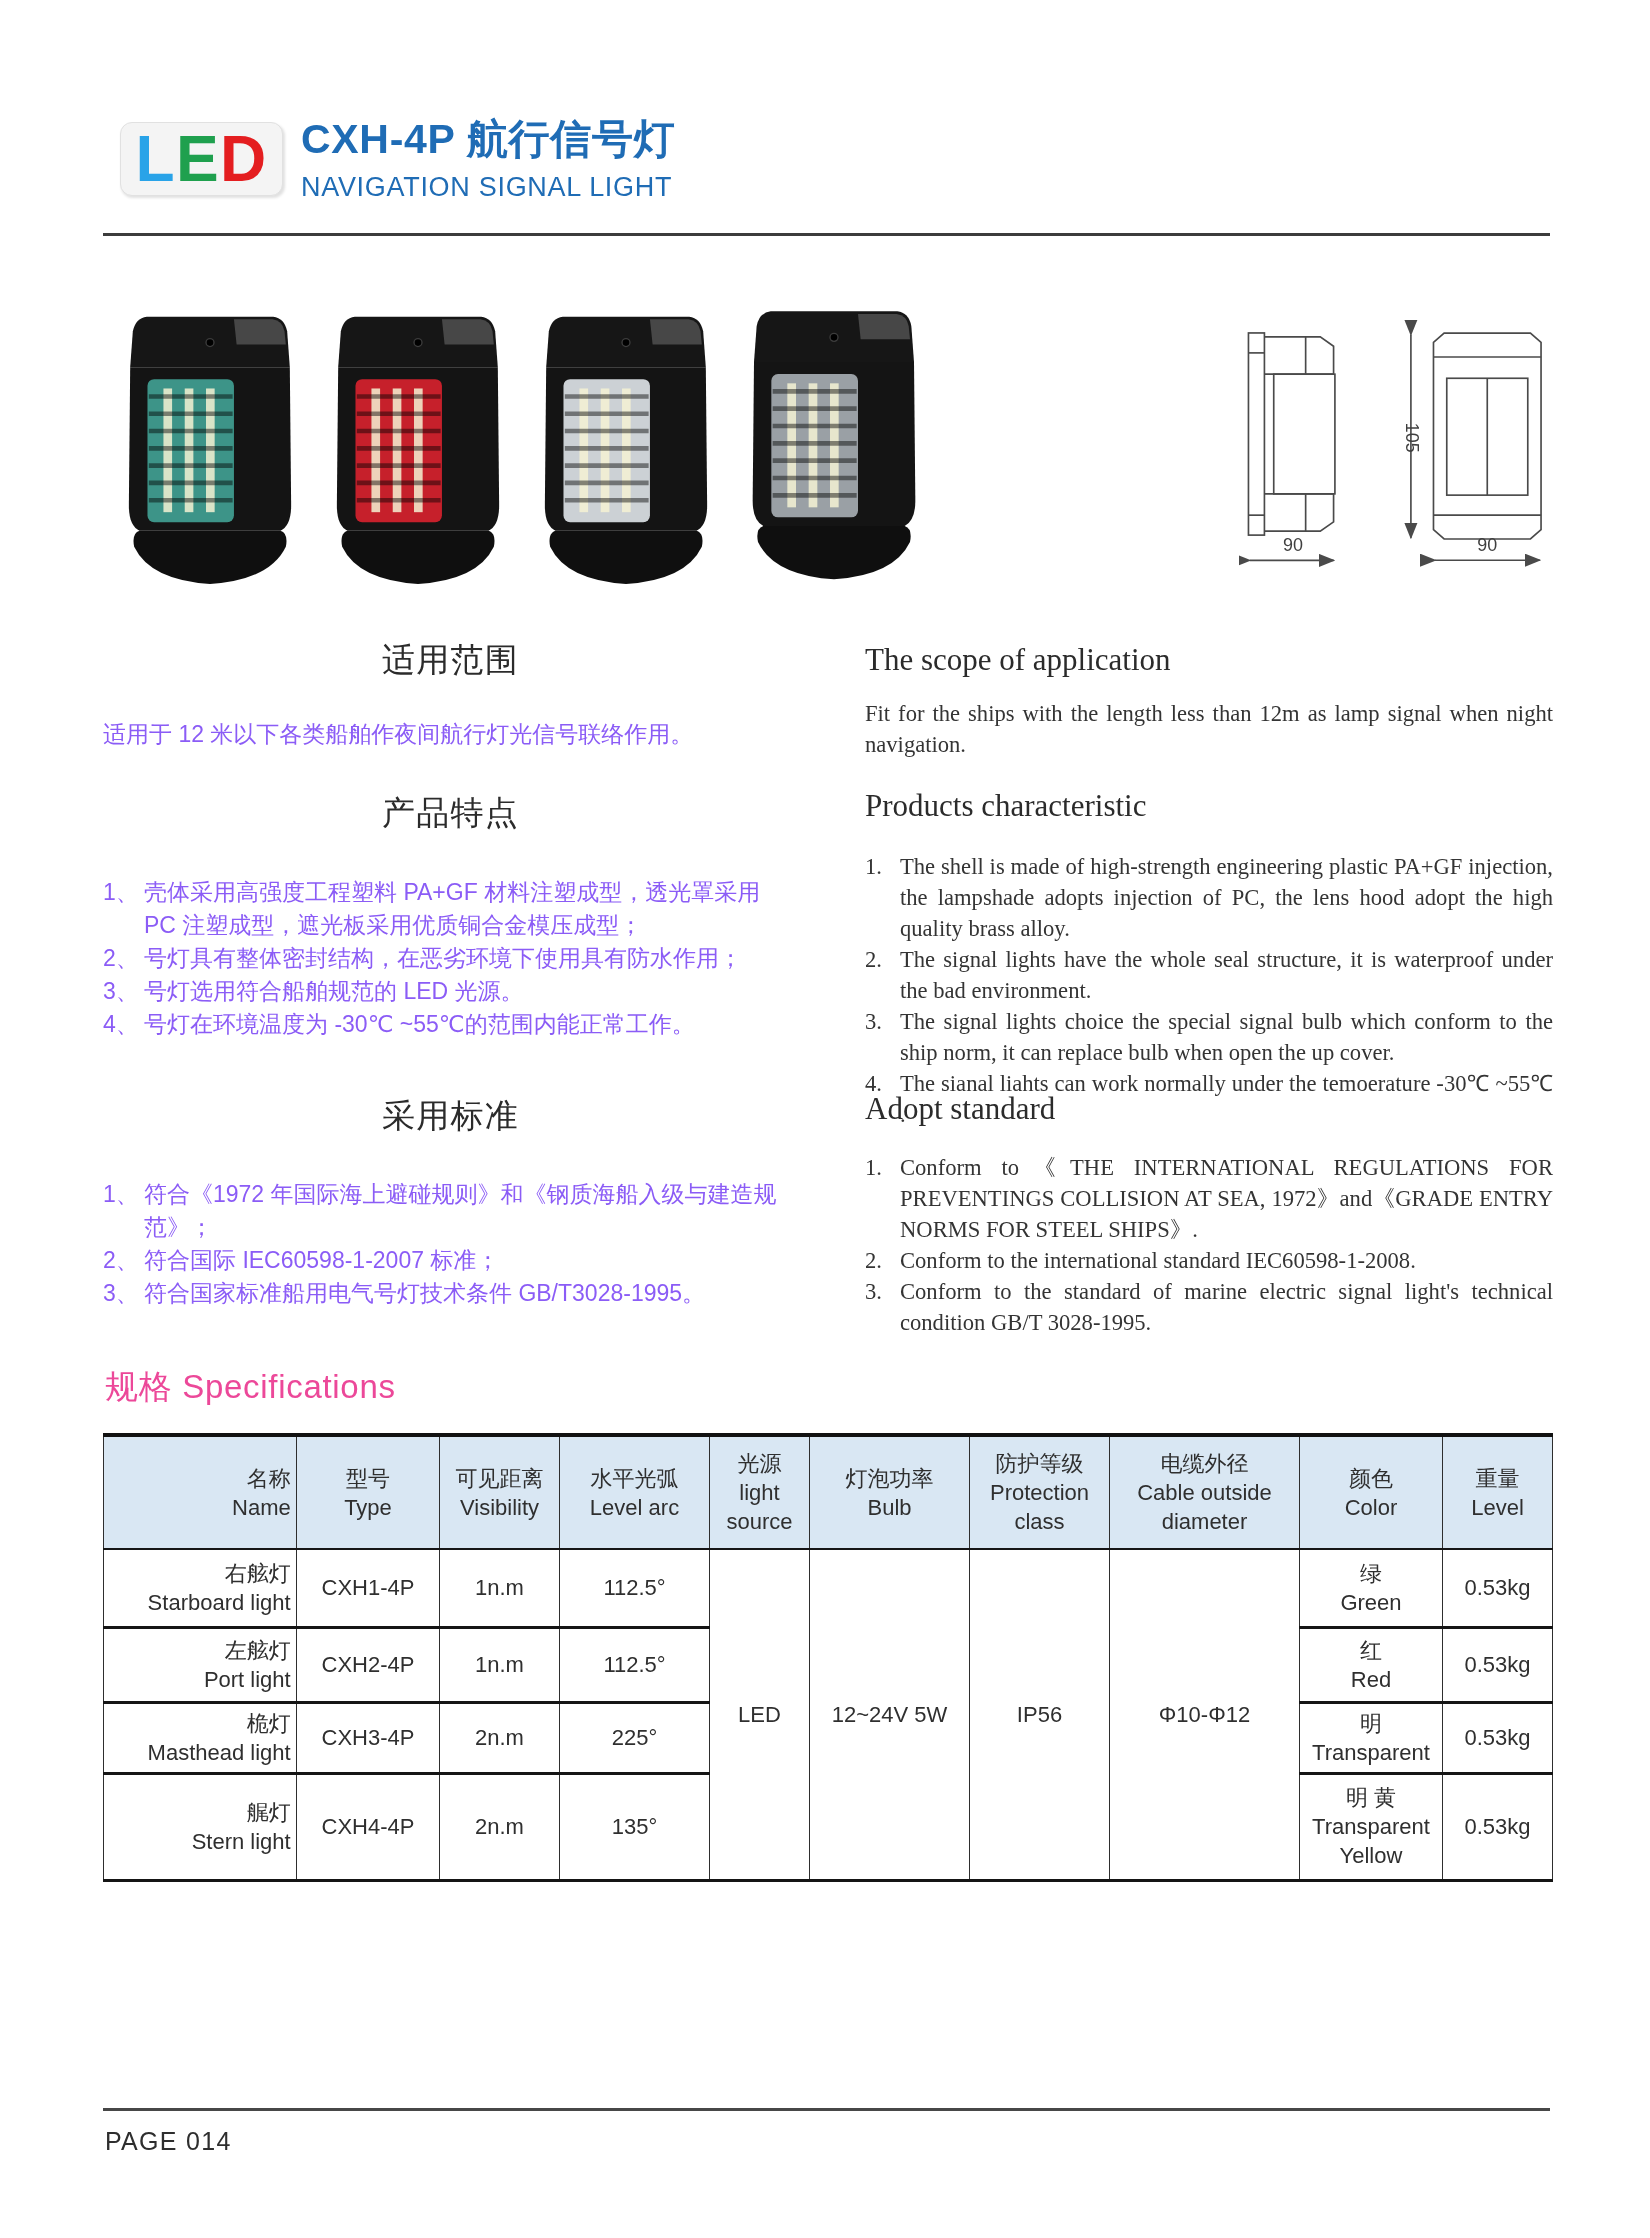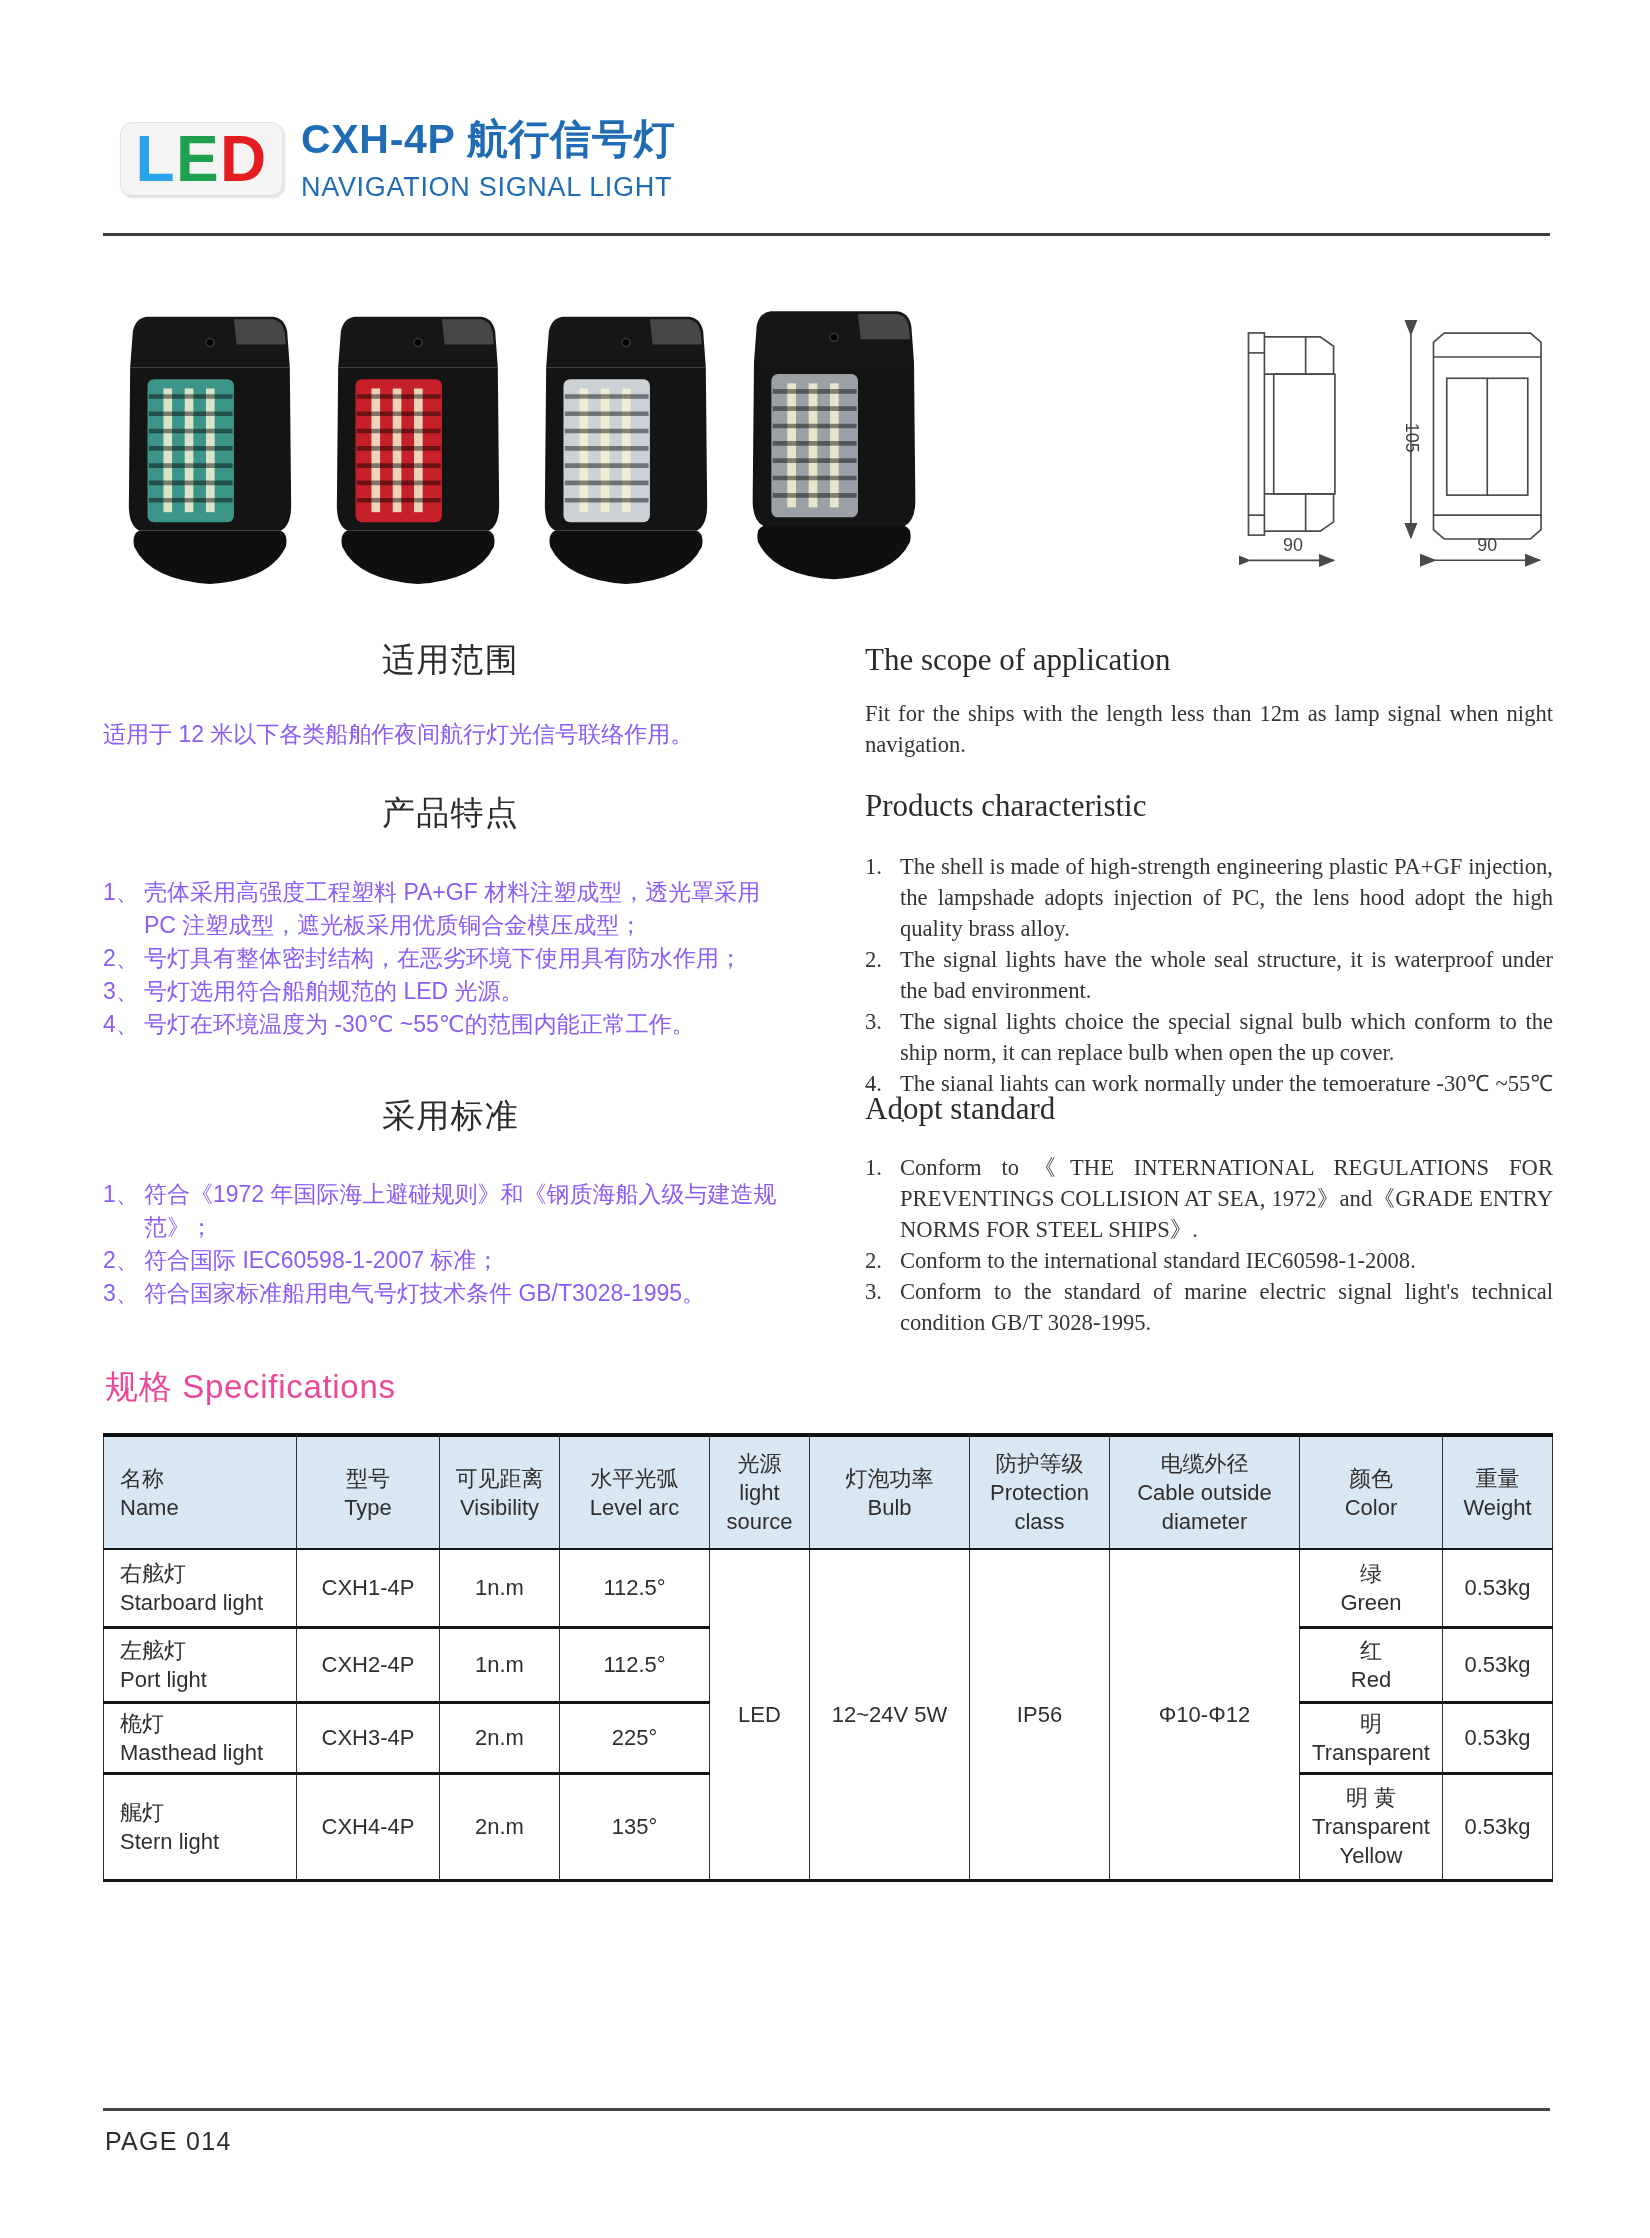--- a/index.html
+++ b/index.html
@@ -73,21 +73,21 @@
   }
   table.specs th, table.specs td{
     border-left:1.3px solid #2e2e2e; border-right:1.3px solid #2e2e2e;
     text-align:center; vertical-align:middle; font-weight:400;
     padding:4px 5.3px; line-height:29px;
   }
   table.specs thead tr{ height:114px; border-bottom:2.7px solid #161616; }
   table.specs thead th{ background:var(--c-table-header-bg); }
   table.specs tbody tr{ border-top:3.3px solid #151515; }
   table.specs tbody tr:first-child{ border-top:none; }
-  table.specs th.c-name, table.specs td.c-name{ text-align:left; padding-left:16px; }
+  table.specs th.c-name, table.specs td.c-name{ text-align:right; padding-left:16px; }
   tr.r-1{ height:78px; } tr.r-2{ height:75px; } tr.r-3{ height:71px; } tr.r-4{ height:107px; }
 
   
   .footer-rule{ position:absolute; left:103px; top:2108px; width:1447px; height:3.3px; background:#474747; }
   .footer-page{ position:absolute; left:105px; top:2127px; font-size:25px; color:#2e2e2e; letter-spacing:1.3px;text-align:center; }
 </style>
 </head>
 <body>
 
 <div class="page">
@@ -357,21 +357,21 @@
         <th>
             <div>电缆外径</div>
             <div>Cable outside diameter</div>
           </th>
         <th>
             <div>颜色</div>
             <div>Color</div>
           </th>
         <th>
             <div>重量</div>
-            <div>Weight</div>
+            <div>Level</div>
           </th>
       </tr>
     </thead>
     <tbody>
       <tr class="r-1">
         <td class="c-name">
             <div>右舷灯</div>
             <div>Starboard light</div>
           </td>
         <td>CXH1-4P</td>

